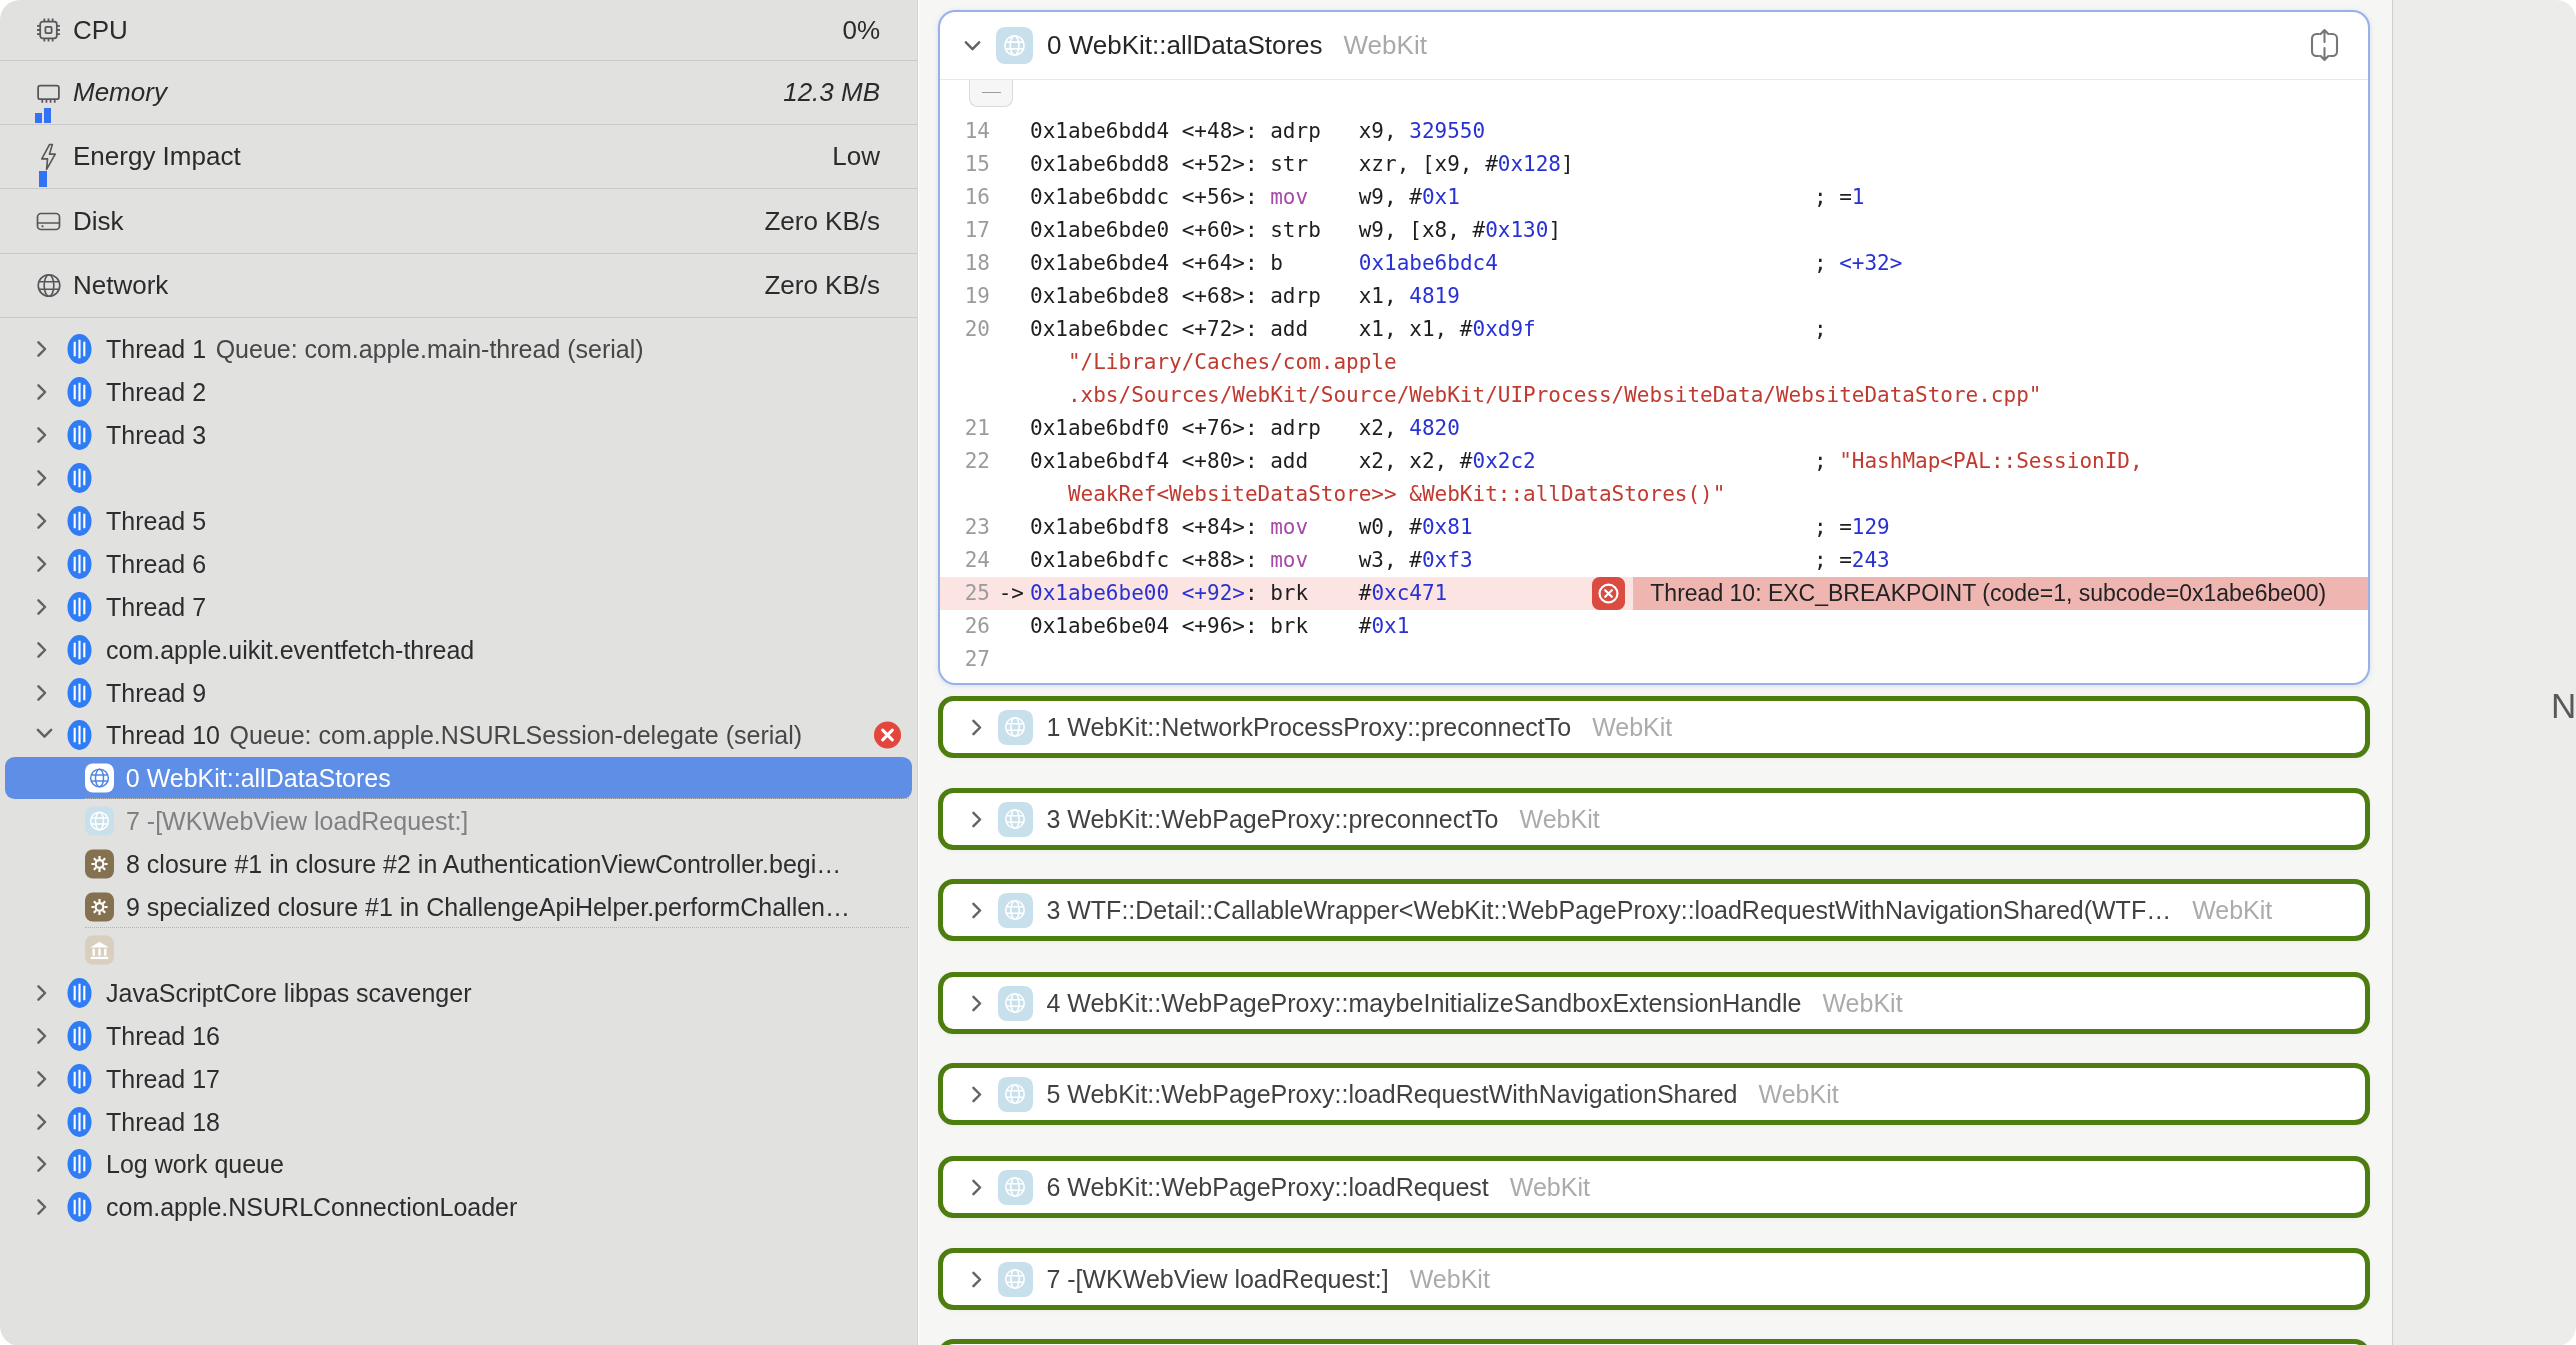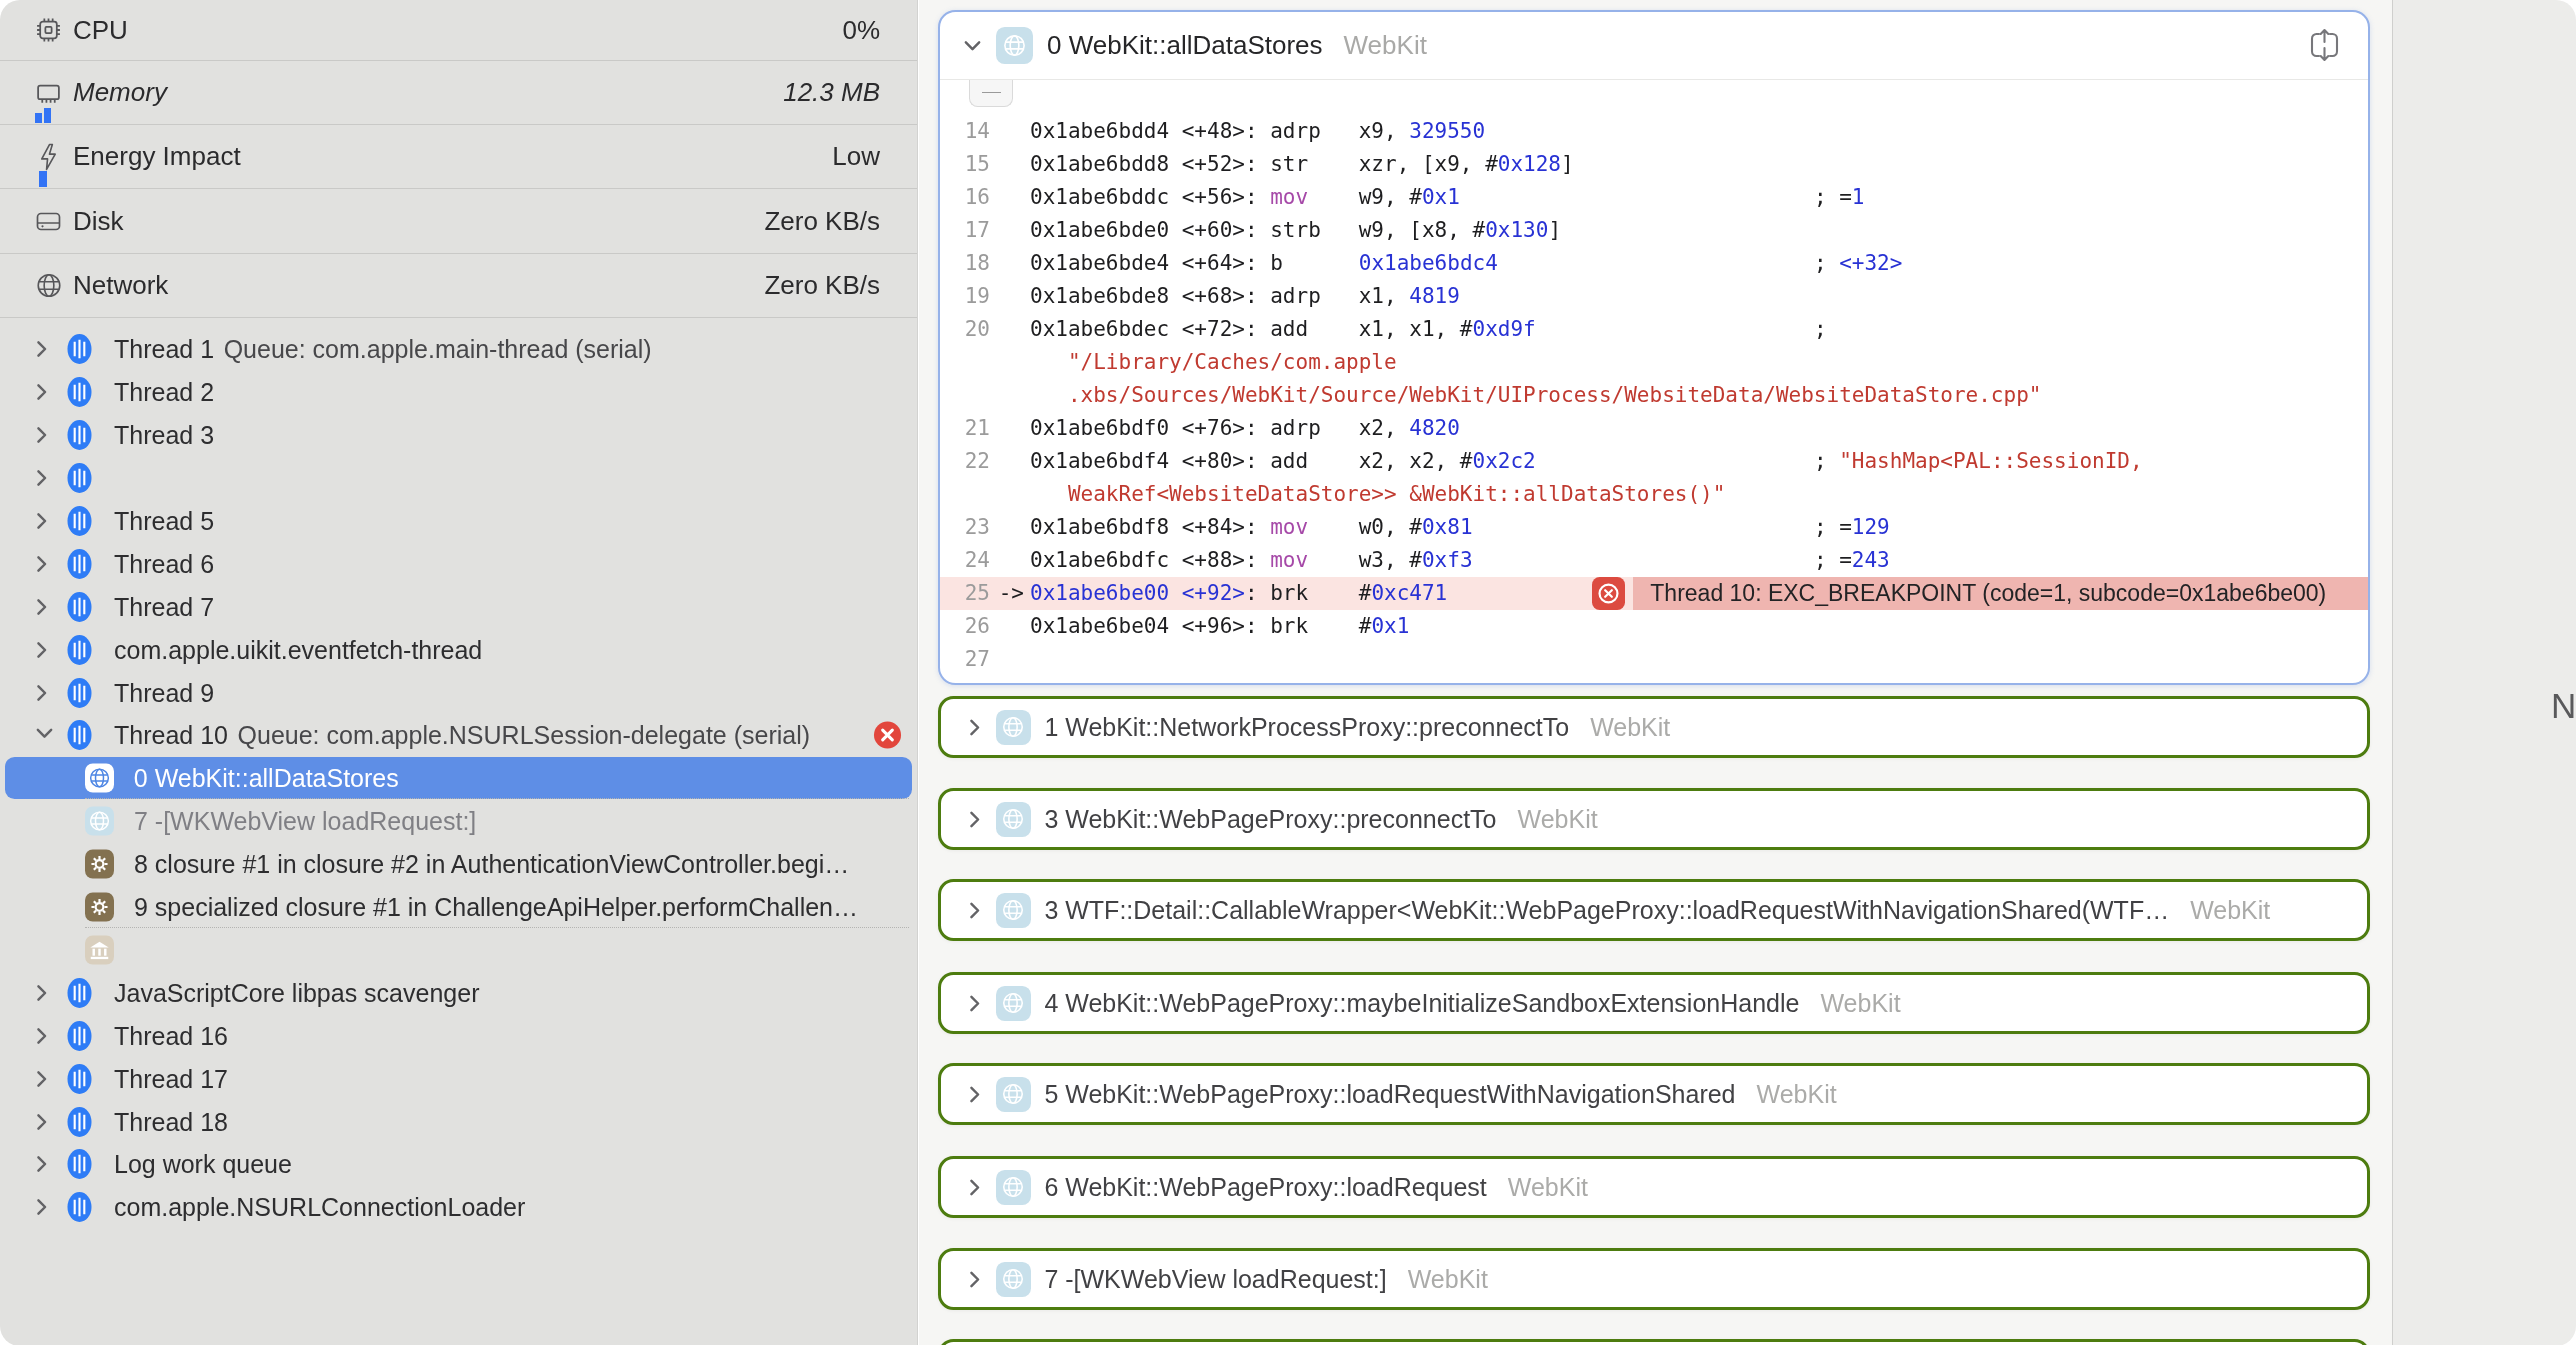--- a/index.html
+++ b/index.html
@@ -16,36 +16,36 @@
                  font-size:26px;color:#2b2b2d;}
   .gauge .gvalue{position:absolute;right:37px;top:0;bottom:0;display:flex;align-items:center;
                  font-size:26px;color:#2b2b2d;}
   .gauge .gbar{position:absolute;background:#3273F5;bottom:1px;}
 
   #threads{position:absolute;left:0;top:311px;right:0;bottom:0;overflow:hidden;}
   .trow{position:absolute;left:0;right:0;height:42px;}
   .trow .chev{position:absolute;left:35px;top:50%;transform:translateY(-50%);width:13.5px;height:19px;}
   .trow .ticon{position:absolute;left:67px;top:50%;transform:translateY(-50%);width:25px;height:31px;}
   .trow .tlabel{position:absolute;left:106px;right:58px;top:0;bottom:0;display:flex;align-items:center;
-                font-size:25px;color:#2d2d2f;white-space:nowrap;overflow:hidden;margin-left:8px;}
+                font-size:25px;color:#2d2d2f;white-space:nowrap;overflow:hidden;}
   .trow .tqueue{margin-left:9.6px;color:#47474a;}
   .trow .tbadge{position:absolute;left:873px;top:50%;transform:translateY(-50%);width:29px;height:29px;}
   .frow .ficon{position:absolute;left:85px;top:50%;transform:translateY(-50%);width:29px;height:29px;
                border-radius:7.7px;display:flex;align-items:center;justify-content:center;}
   .frow .tlabel{left:126px;}
   .frow.dim .tlabel{color:#7f7f84;}
   .frow.sel{background:#5E8EE6;border-radius:9.6px;left:4.8px;right:4.8px;}
   .frow.sel .ficon{left:80px;}
   .frow.sel .tlabel{left:121px;color:#fff;}
   .dotsep{position:absolute;left:85px;right:7.7px;height:0;border-top:1.9px dotted #b4b4b2;}
 
   
   #main{position:absolute;left:919px;top:0;width:1473px;height:1346px;background:#F6F6F4;}
   .card{position:absolute;left:19px;width:1432px;background:#fff;box-sizing:border-box;
-        border:3px solid #4d7c0f;border-radius:15.4px;box-shadow:0 1px 3.9px rgba(0,0,0,.05);}
+        border:5px solid #4d7c0f;border-radius:15.4px;box-shadow:0 1px 3.9px rgba(0,0,0,.05);}
   .ccard{height:62px;display:flex;align-items:center;}
   .ccard .chev{margin-left:27px;width:12.5px;height:19px;flex:none;}
   .ccard .chip{margin-left:15.4px;flex:none;}
   .ccard .ctitle{margin-left:13.5px;font-size:25px;color:#414144;white-space:nowrap;overflow:hidden;}
   .ccard .cmod{margin-left:21px;font-size:25px;color:#ABABA9;flex:none;}
 
   .chip{width:35px;height:35px;border-radius:8.7px;display:flex;align-items:center;justify-content:center;}
   .chip.globe{background:#C8E0EB;}
 
   #card0{top:9.6px;height:675px;border:2.9px solid #96B2E9;border-radius:17.4px;overflow:hidden;

